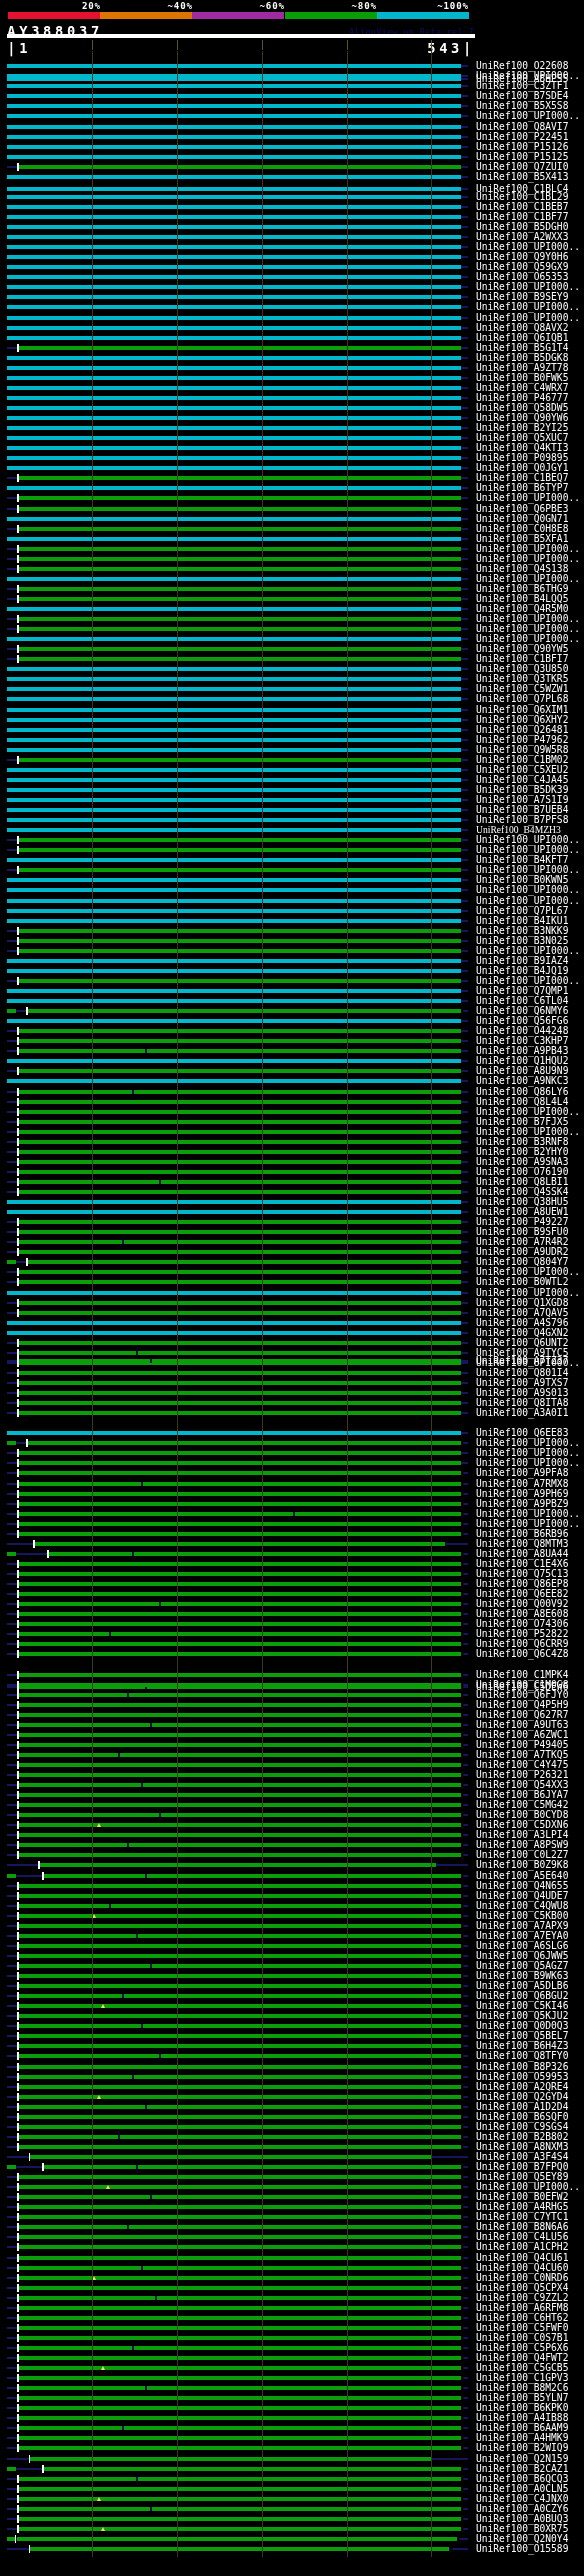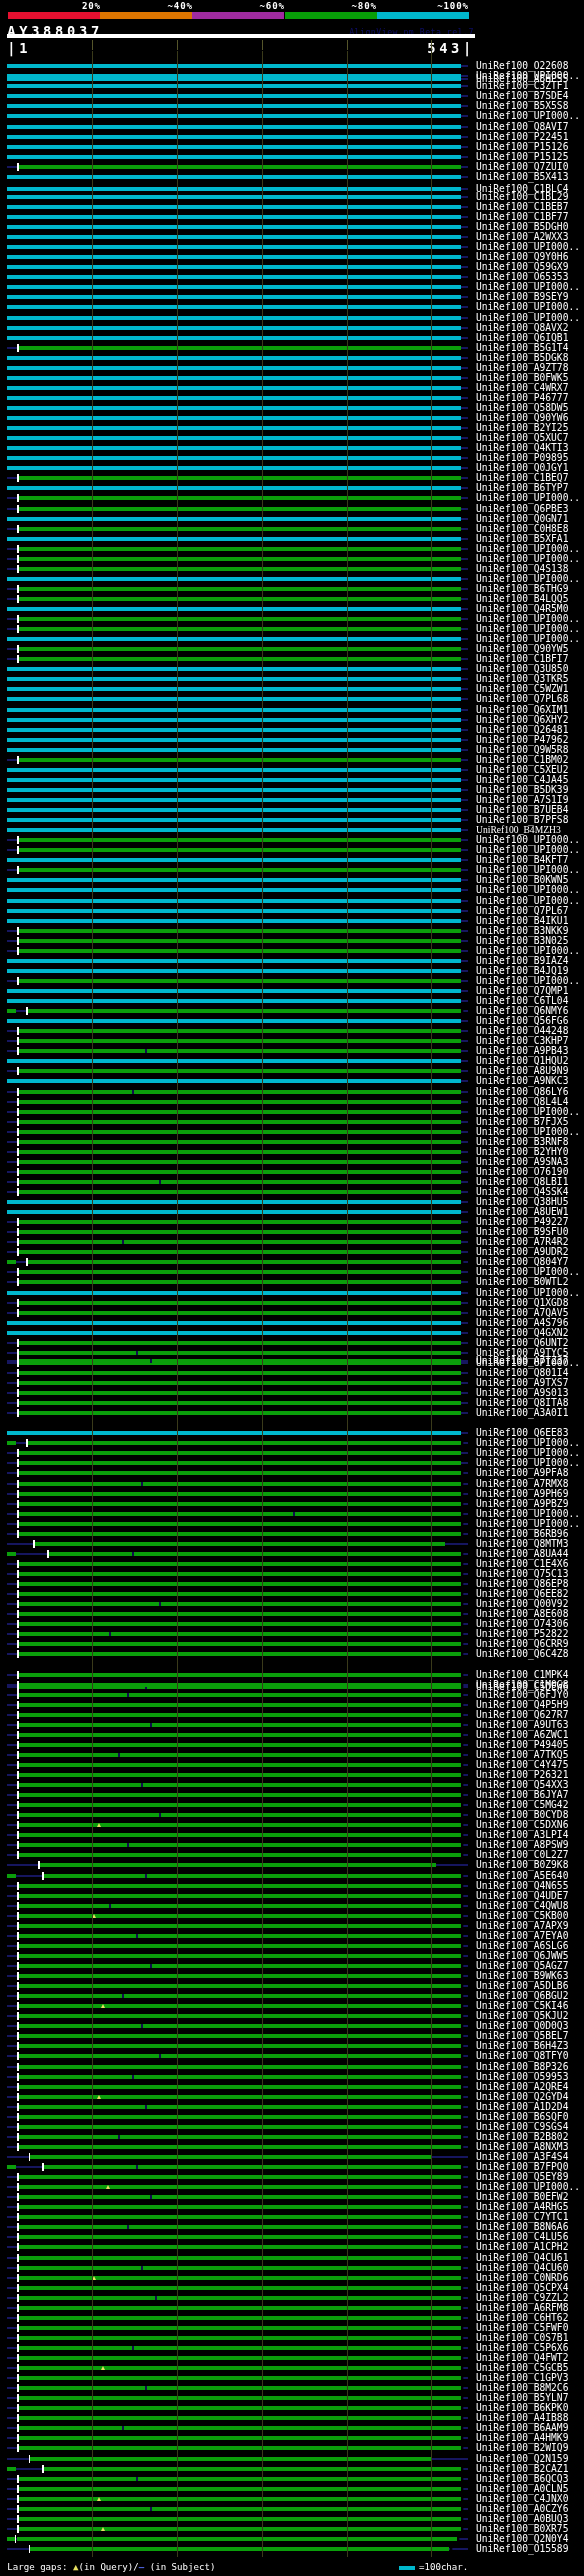--- a/index.html
+++ b/index.html
@@ -1876,25 +1876,20 @@
       <div class="row" style="top: 2544px;">
         <div class="baseline" style="left: 7.3px; width: 461px;"></div>
         <div class="bar" style="left: 30px; width: 419px; background: rgb(11, 158, 11);"></div>
         <div class="start-tick" style="left: 28.5px;"></div>
         <div class="arrow" style="left: 449px; border-left-color: rgb(11, 158, 11);"></div>
         <div class="arrow-in" style="left: 450px;"></div>
         <div class="row-label">UniRef100_O15589</div>
       </div>
     </div>
 
-  <div id="footer">
-    <div id="legend-left"><span>Large gaps: </span><span class="lg-tri">▲</span><span>(in Query)/</span><span class="lg-dash">—</span><span> (in Subject)</span></div>
-    <div id="sample-dash"></div>
-    <span id="sample-label">=100char.</span>
-  </div>
 
 <div class="scale-tick" style="left: 92px;"></div>
     <div class="gridline" style="left: 92px;"></div>
     <div class="scale-tick" style="left: 177px;"></div>
     <div class="gridline" style="left: 177px;"></div>
     <div class="scale-tick" style="left: 262px;"></div>
     <div class="gridline" style="left: 262px;"></div>
     <div class="scale-tick" style="left: 347px;"></div>
     <div class="gridline" style="left: 347px;"></div>
     <div class="scale-tick" style="left: 431px;"></div>

